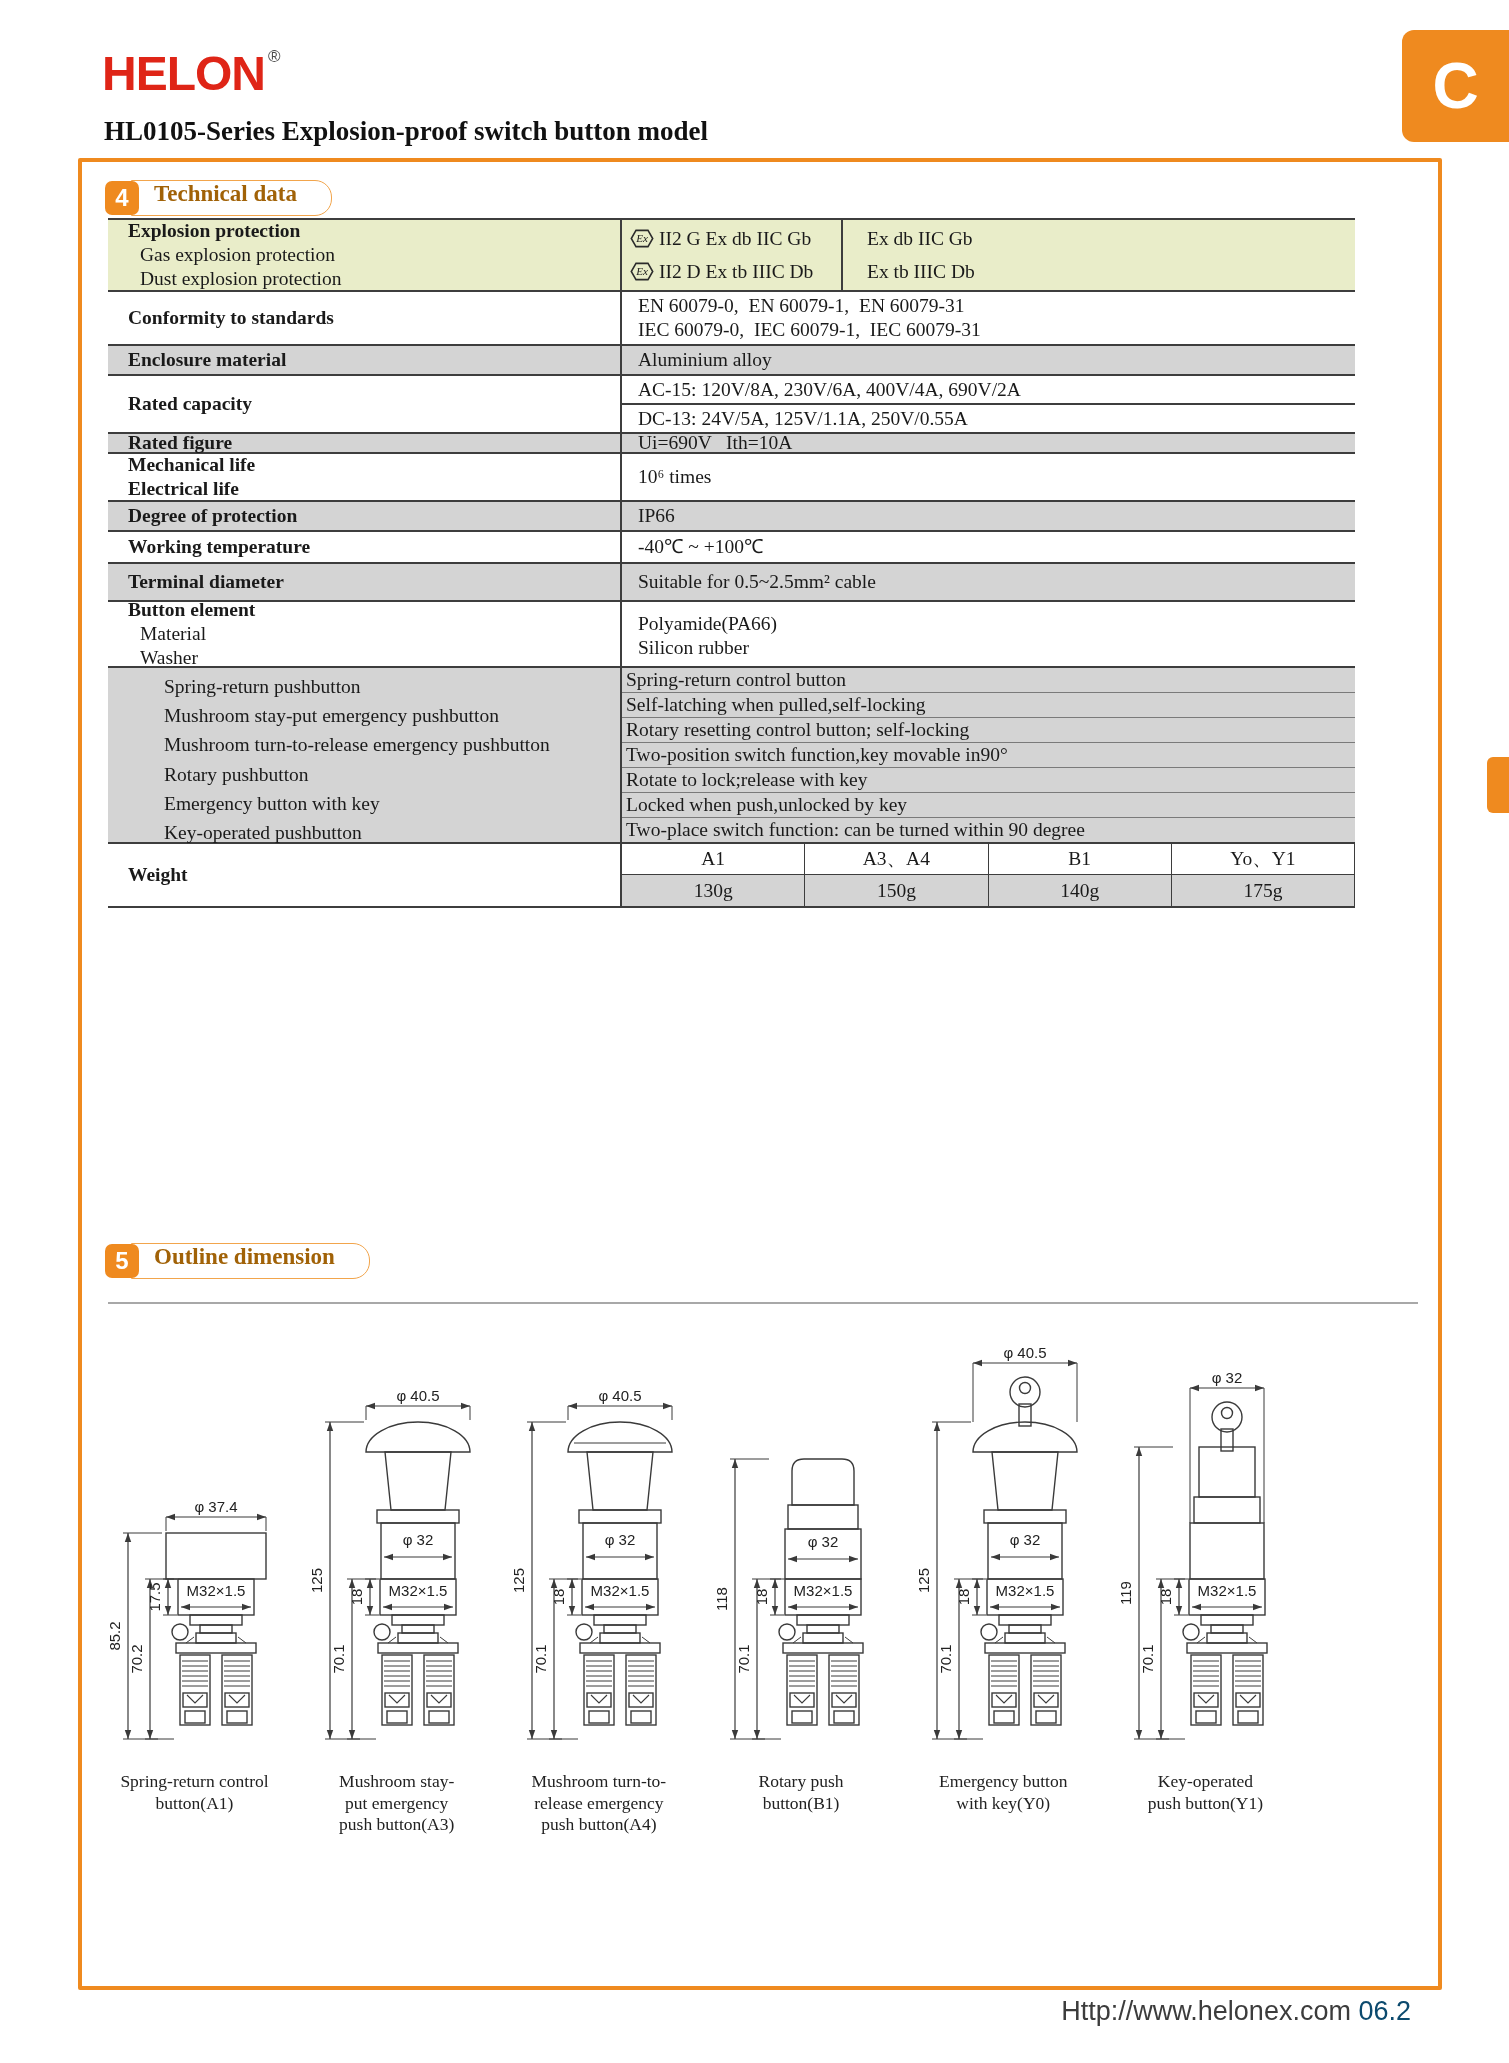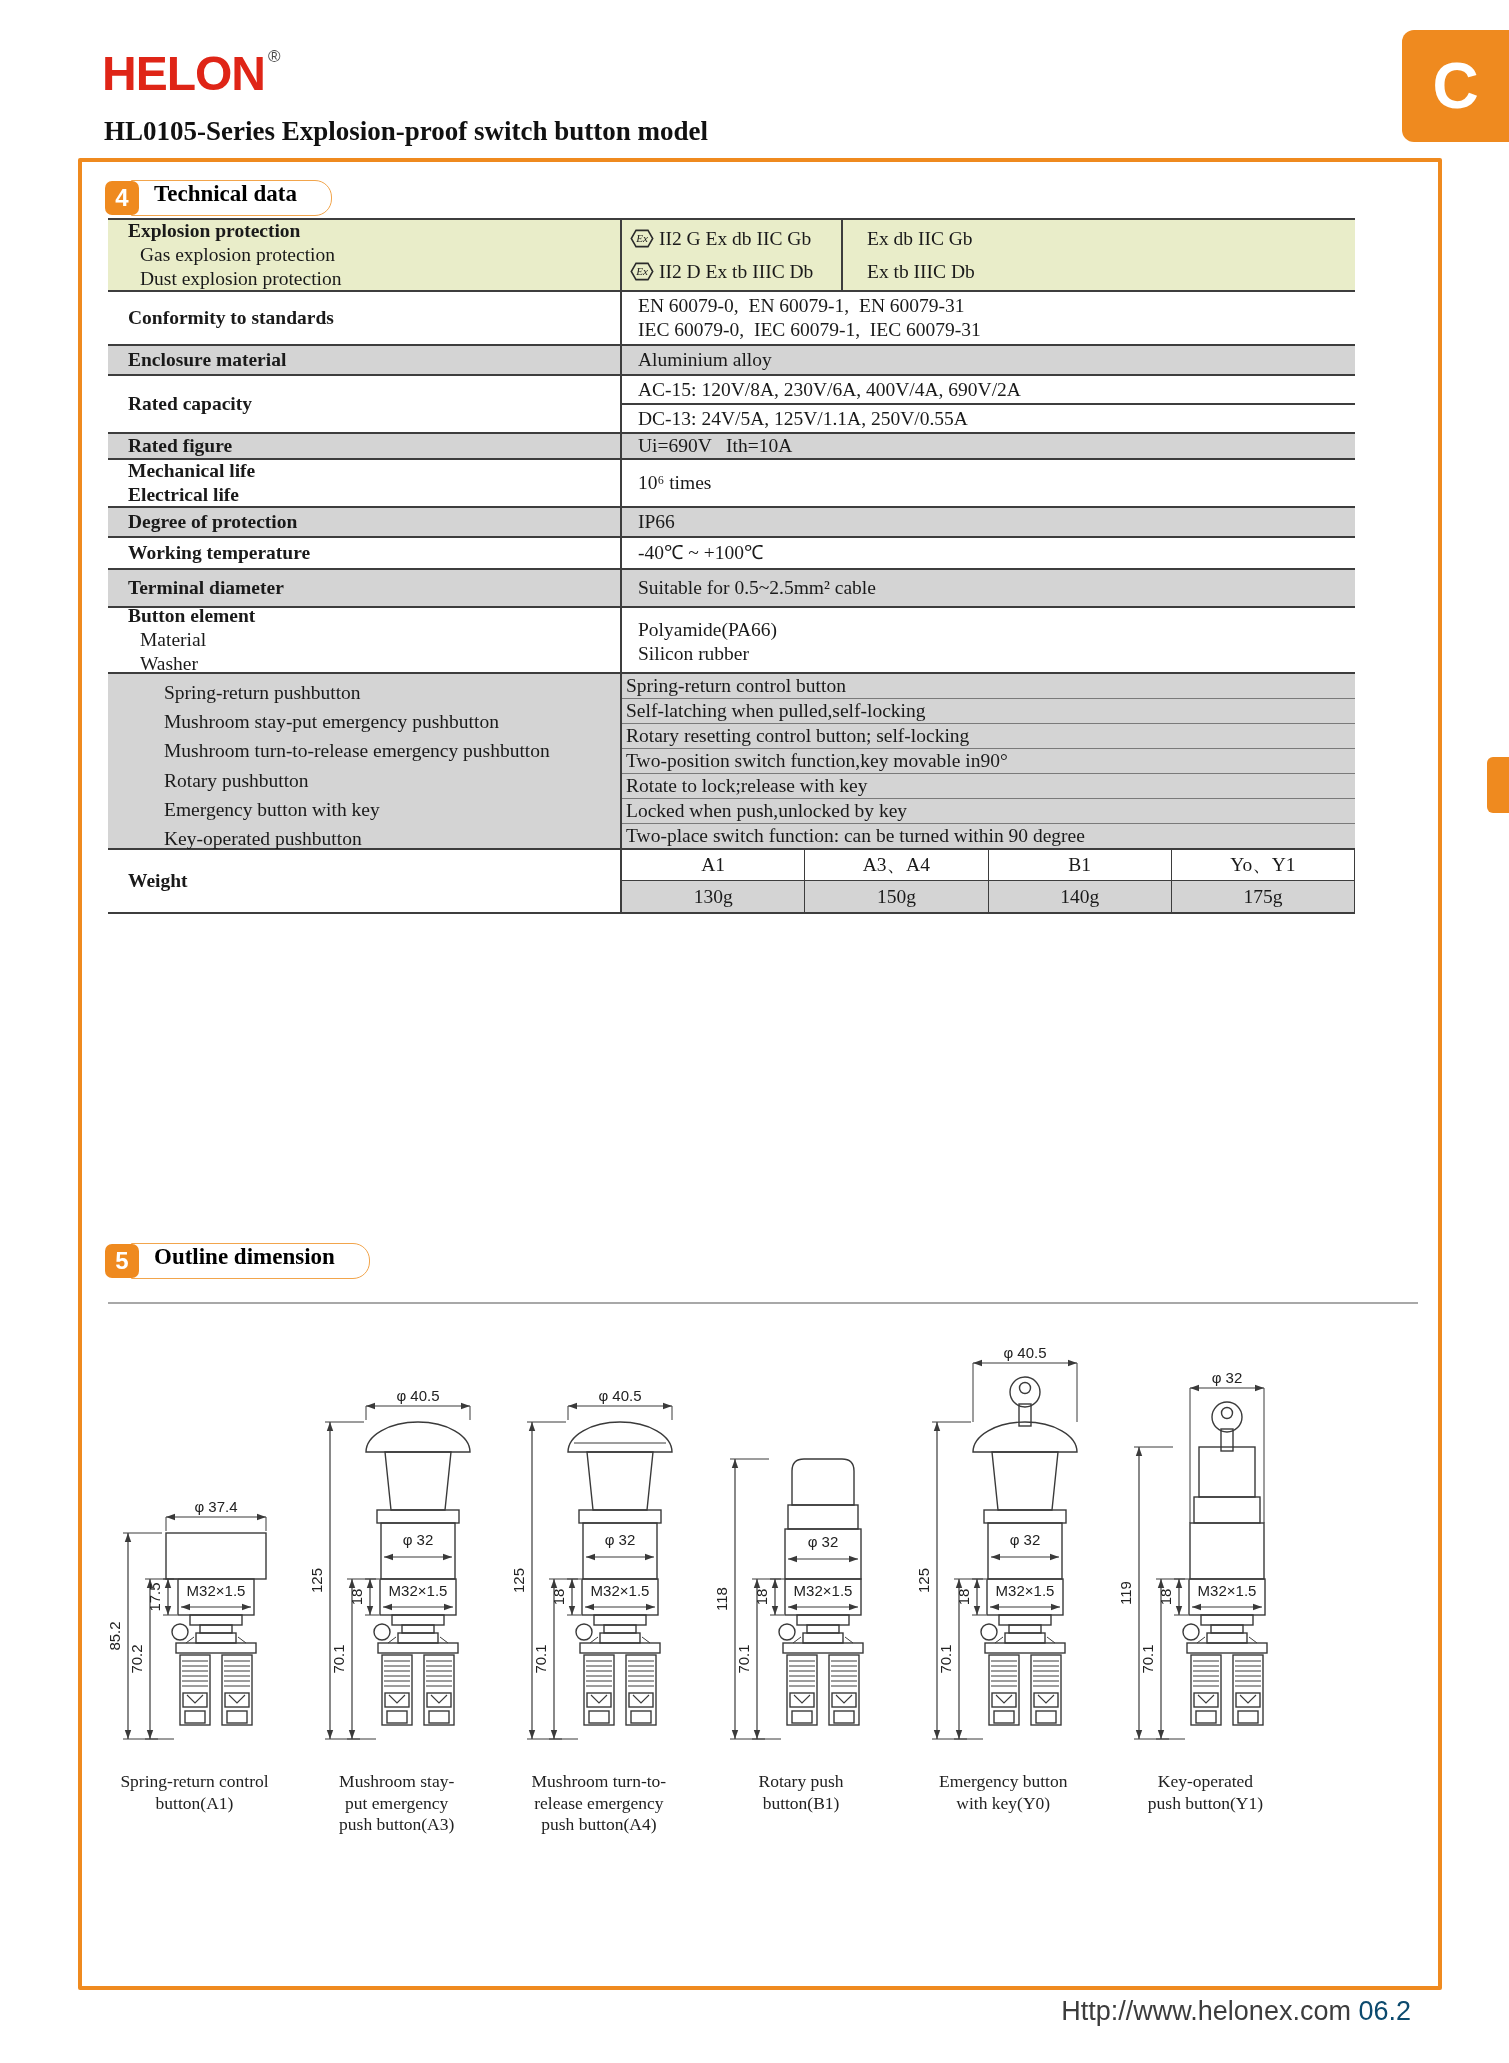--- a/index.html
+++ b/index.html
@@ -23,21 +23,21 @@
   .main-box{position:absolute;left:78px;top:158px;width:1356px;height:1824px;
             border:4px solid #EF8A1F;border-radius:2px;background:#fff;}
 
   
   .sec{position:absolute;display:flex;align-items:center;}
   .sec .num{width:34px;height:34px;background:#EF8A1F;border-radius:7px;color:#fff;
             display:flex;align-items:center;justify-content:center;
             font:bold 24px "Liberation Sans",sans-serif;position:relative;z-index:2;}
   .sec .pill{margin-left:-8px;height:34px;line-height:33px;border:1.6px solid #F2A54C;
              border-radius:0 17px 17px 0;padding:0 34px 0 22px;background:#fff;
-             font:bold 23px "Liberation Serif",serif;color:#000000;}
+             font:bold 23px "Liberation Serif",serif;color:#a16207;}
 
   
   .spec-table{position:absolute;left:108px;top:218px;width:1247px;border-top:2px solid #3d3d3d;
               font-size:19.5px;line-height:1.22;}
   .row{display:flex;border-bottom:2px solid #3d3d3d;box-sizing:border-box;}
   .row.green{background:#E9EDC9}
   .row.gray{background:#D4D4D4}
   .cell{box-sizing:border-box;}
   .cell.label{flex:0 0 514px;width:514px;border-right:2px solid #3d3d3d;
               padding:4px 8px 4px 20px;display:flex;flex-direction:column;justify-content:center;}
@@ -144,21 +144,21 @@
       </div>
       <div class="row white" style="height: 58px;">
         <div class="cell label">
           <div class="t">Rated capacity</div>
         </div>
         <div class="cell value split">
           <div class="half first">AC-15: 120V/8A,  230V/6A,  400V/4A,  690V/2A</div>
           <div class="half">DC-13: 24V/5A,  125V/1.1A,  250V/0.55A</div>
         </div>
       </div>
-      <div class="row gray" style="height: 26px;">
+      <div class="row gray" style="height: 20px;">
         <div class="cell label">
           <div class="t">Rated  figure</div>
         </div>
         <div class="cell value">
           <div class="v-line">Ui=690V   Ith=10A</div>
         </div>
       </div>
       <div class="row white" style="height: 48px;">
         <div class="cell label">
           <div class="t">Mechanical life</div>

